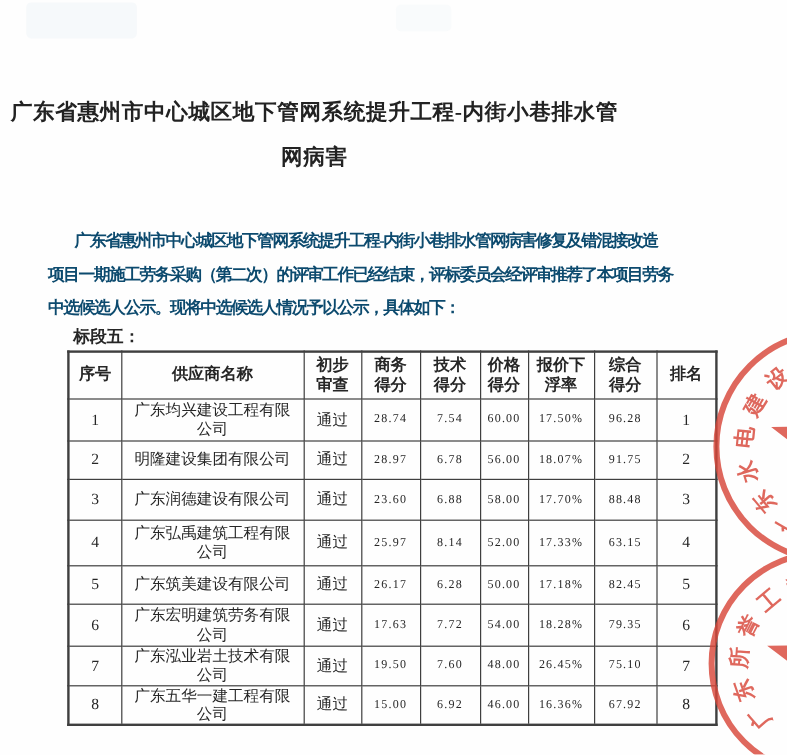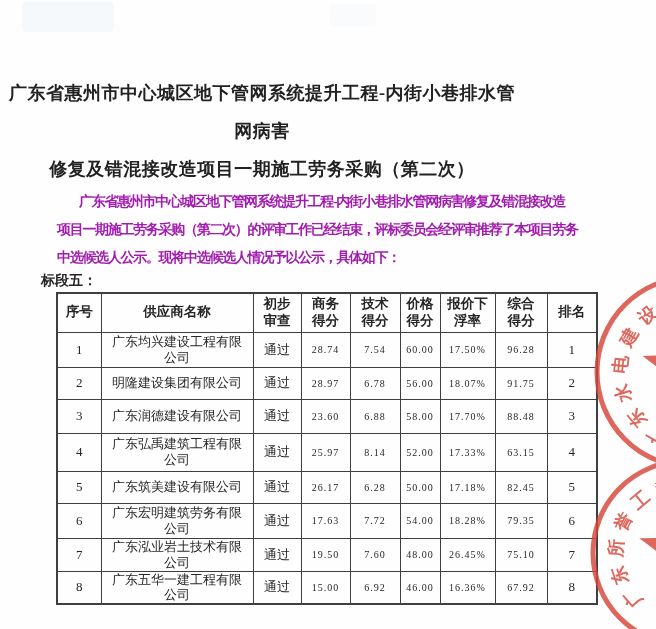--- a/index.html
+++ b/index.html
@@ -13,26 +13,26 @@
   }
   .smudge{position:absolute;border-radius:4px;pointer-events:none;}
   .smudge-a{left:22px;top:2px;width:92px;height:30px;background:#eef4f8;opacity:.55;}
   .smudge-b{left:330px;top:4px;width:46px;height:22px;background:#f3f7fa;opacity:.5;}
 
   .title-block{
     position:absolute;top:74px;left:0;width:524px;
     text-align:center;font-size:18px;font-weight:700;
     line-height:38px;letter-spacing:.5px;color:#222;
   }
-  .intro{position:absolute;top:188px;left:57px;width:500px;
-    font-size:14px;font-weight:600;letter-spacing:-1.3px;color:#a21caf;}
+  .intro{position:absolute;top:188px;left:40px;width:500px;
+    font-size:14px;font-weight:600;letter-spacing:-1.3px;color:#0c4a6e;}
   .intro-line{height:28px;line-height:28px;white-space:nowrap;}
   .intro-line.indent{padding-left:22px;}
   .section-label{
-    position:absolute;top:272px;left:41px;
+    position:absolute;top:272px;left:61px;
     font-size:14px;font-weight:700;color:#262626;letter-spacing:0;
   }
 
   table.results{
     position:absolute;top:292px;left:56px;
     width:540px;border-collapse:collapse;table-layout:fixed;
     font-size:13px;color:#262626;
     border:2px solid #3f3f3f;
   }
   table.results th,table.results td{
@@ -63,21 +63,20 @@
 </head>
 <body>
 
 <div class="page">
 
   <div class="smudge smudge-a"></div>
   <div class="smudge smudge-b"></div>
 
   <div class="title-block">
     <div>广东省惠州市中心城区地下管网系统提升工程-内街小巷排水管网病害</div>
-    <div>修复及错混接改造项目一期施工劳务采购（第二次）</div>
   </div>
 
   <div class="intro">
     <div class="intro-line indent">广东省惠州市中心城区地下管网系统提升工程-内街小巷排水管网病害修复及错混接改造</div>
     <div class="intro-line">项目一期施工劳务采购（第二次）的评审工作已经结束，评标委员会经评审推荐了本项目劳务</div>
     <div class="intro-line">中选候选人公示。现将中选候选人情况予以公示，具体如下：</div>
   </div>
 
   <div class="section-label">标段五：</div>
 

